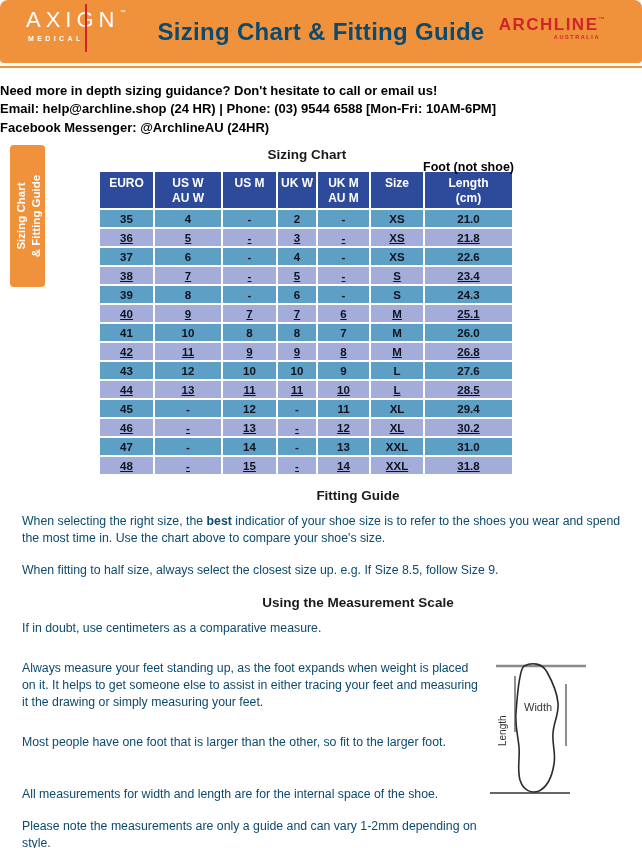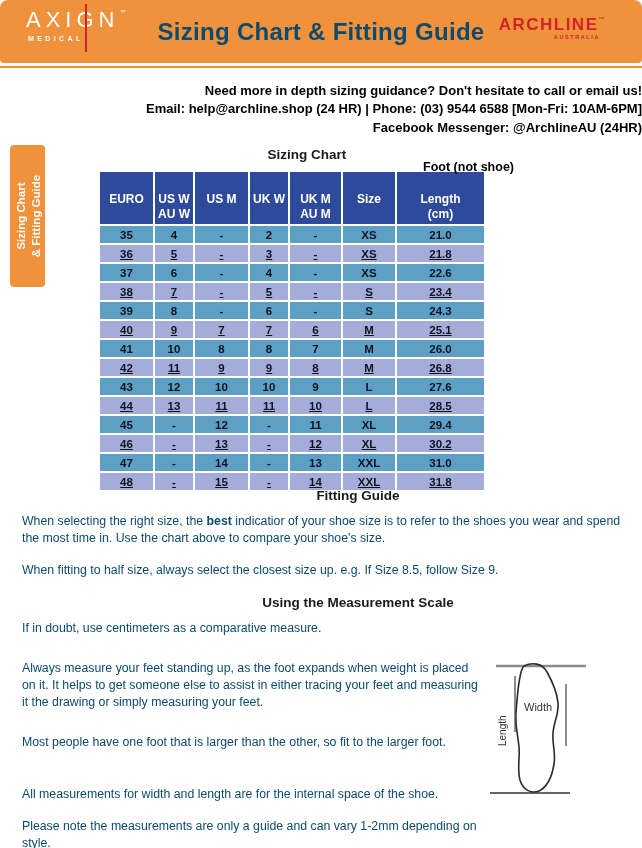--- a/index.html
+++ b/index.html
@@ -19,42 +19,42 @@
 
   .topbar-title{position:absolute;left:0;top:0;width:642px;height:63px;display:flex;align-items:center;justify-content:center;
                 color:#0c4a6e;font-size:24px;font-weight:700;letter-spacing:.3px;}
 
   .logo-archline{position:absolute;right:36px;top:16px;color:var(--brand-red,#D2232A);line-height:1;text-align:right;}
   .arch-name{font-size:17px;letter-spacing:1.5px;font-weight:600;}
   .arch-tm{font-size:6px;vertical-align:top;}
   .arch-sub{font-size:5.5px;letter-spacing:1.6px;font-weight:700;margin-top:2px;margin-right:6px;}
 
   
-  .contact{position:absolute;left:0;top:82px;width:642px;text-align:right;
+  .contact{position:absolute;left:0;top:82px;width:642px;text-align:left;
            font-size:13px;font-weight:700;line-height:1.42;color:#000;}
 
   
   .side-tab{position:absolute;left:10px;top:145px;width:35px;height:142px;background:var(--orange,#F0913C);
             border-radius:4px;}
   .side-tab-text{position:absolute;left:50%;top:50%;width:142px;height:35px;
                  transform:translate(-50%,-50%) rotate(-90deg);
                  color:#fff;font-size:11.5px;font-weight:700;line-height:1.3;text-align:center;
                  display:flex;flex-direction:column;justify-content:center;}
 
   
   .chart-section{position:absolute;left:0;top:147px;width:642px;}
   .chart-title{margin-left:100px;width:414px;text-align:center;font-size:13.5px;font-weight:700;color:#1a1a1a;}
   .foot-note{position:absolute;top:13px;right:128px;font-size:12.5px;font-weight:700;color:#000;padding-left:42px;}
   table.sizes{border-collapse:separate;border-spacing:2px;margin-left:98px;margin-top:8px;}
   table.sizes th{background:var(--table-header-blue,#2E4A9B);color:#fff;font-size:12px;font-weight:700;
-                 vertical-align:top;padding:20px 0 2px 0;height:30px;line-height:1.25;text-align:center;}
+                 vertical-align:top;padding:4px 0 2px 0;height:30px;line-height:1.25;text-align:center;}
   table.sizes td{font-size:11.5px;font-weight:700;color:#10131f;text-align:center;height:17px;padding:0;}
   tr.row-a td{background:var(--row-blue,#5E9FC5);}
   tr.row-b td{background:var(--row-periwinkle,#A4ACDA);text-decoration:underline;}
-  .col0{width:53px;} .col1{width:38px;} .col2{width:53px;} .col3{width:38px;} .col4{width:51px;} .col5{width:52px;}
+  .col0{width:53px;} .col1{width:66px;} .col2{width:53px;} .col3{width:38px;} .col4{width:51px;} .col5{width:52px;}
   .col6{width:87px;}
   th.col6,td.col6{text-align:right;padding-right:13px;}
 
   
   .guide{position:absolute;left:0;top:488px;width:642px;}
   .guide h2{margin:0;width:642px;text-align:center;font-size:13.5px;font-weight:700;color:#1a1a1a;padding-left:37px;}
   .guide p{margin:0 0 0 22px;font-size:12.3px;line-height:1.4;color:#0c4a6e;max-width:600px;}
   .guide .narrow{max-width:458px;}
   .gap-s{height:10px;} .gap-m{height:15px;} .gap-l{height:23px;} .gap-xl{height:34px;}
   .nowrap{white-space:nowrap;}

